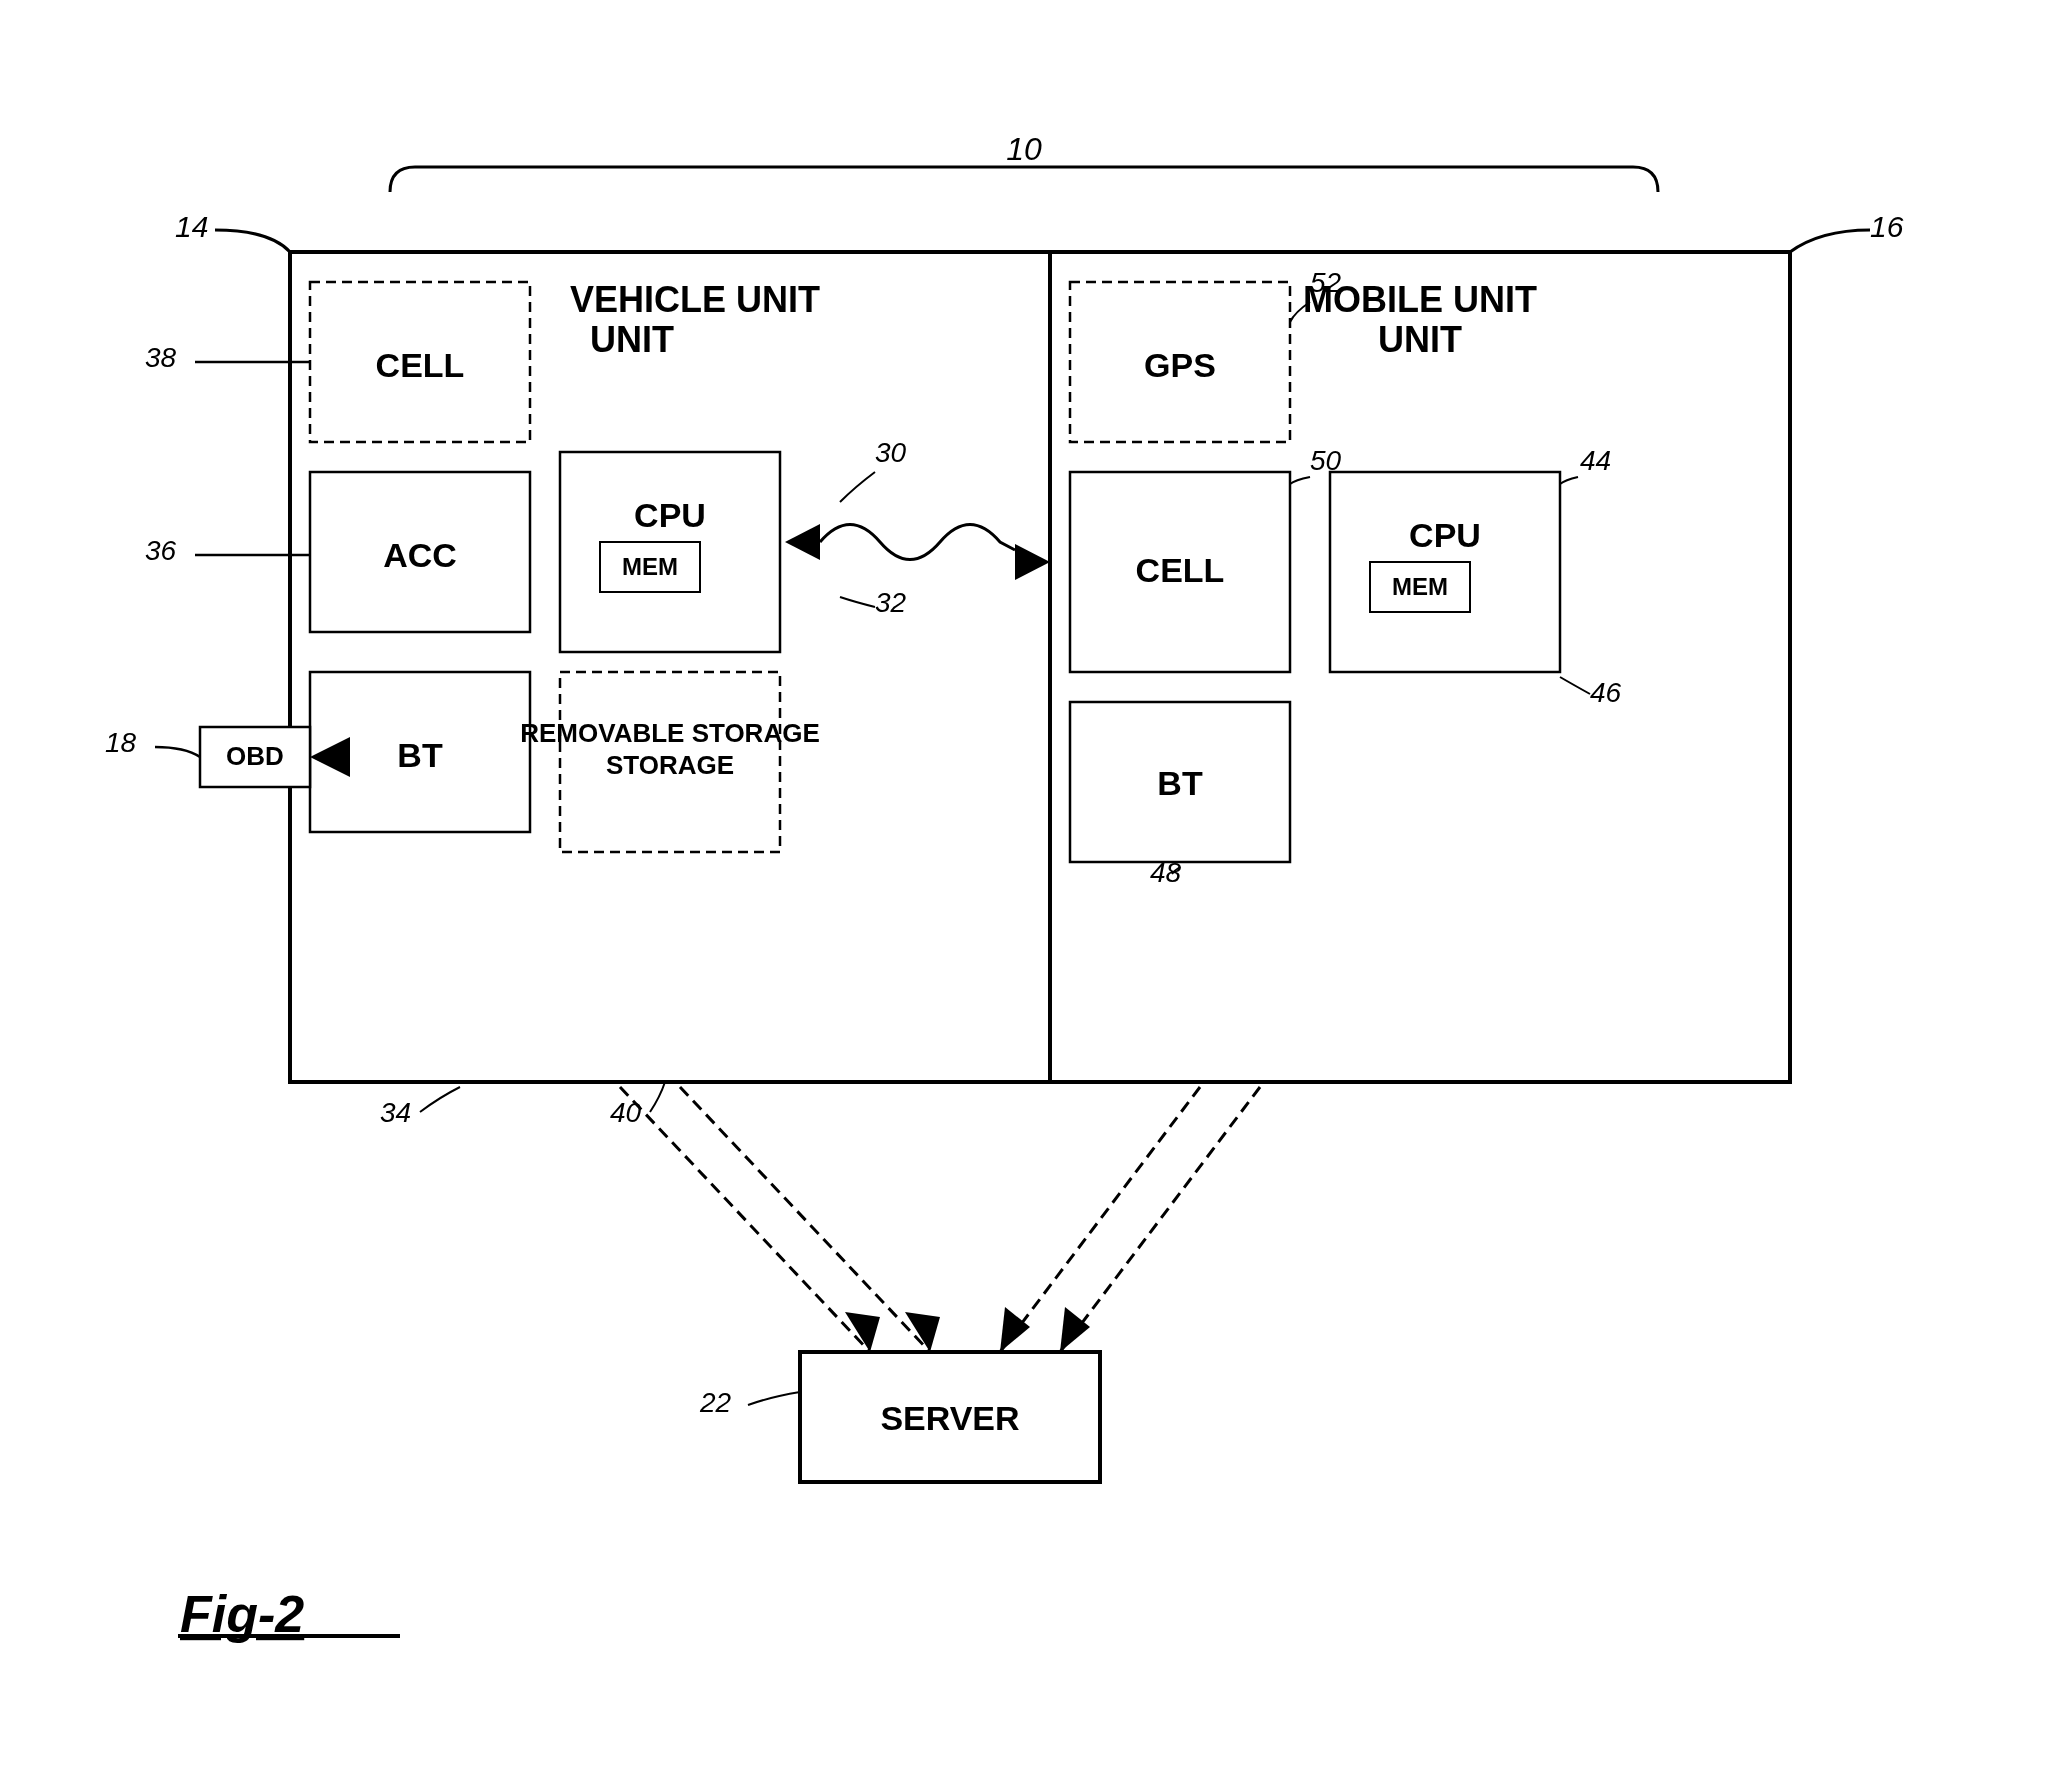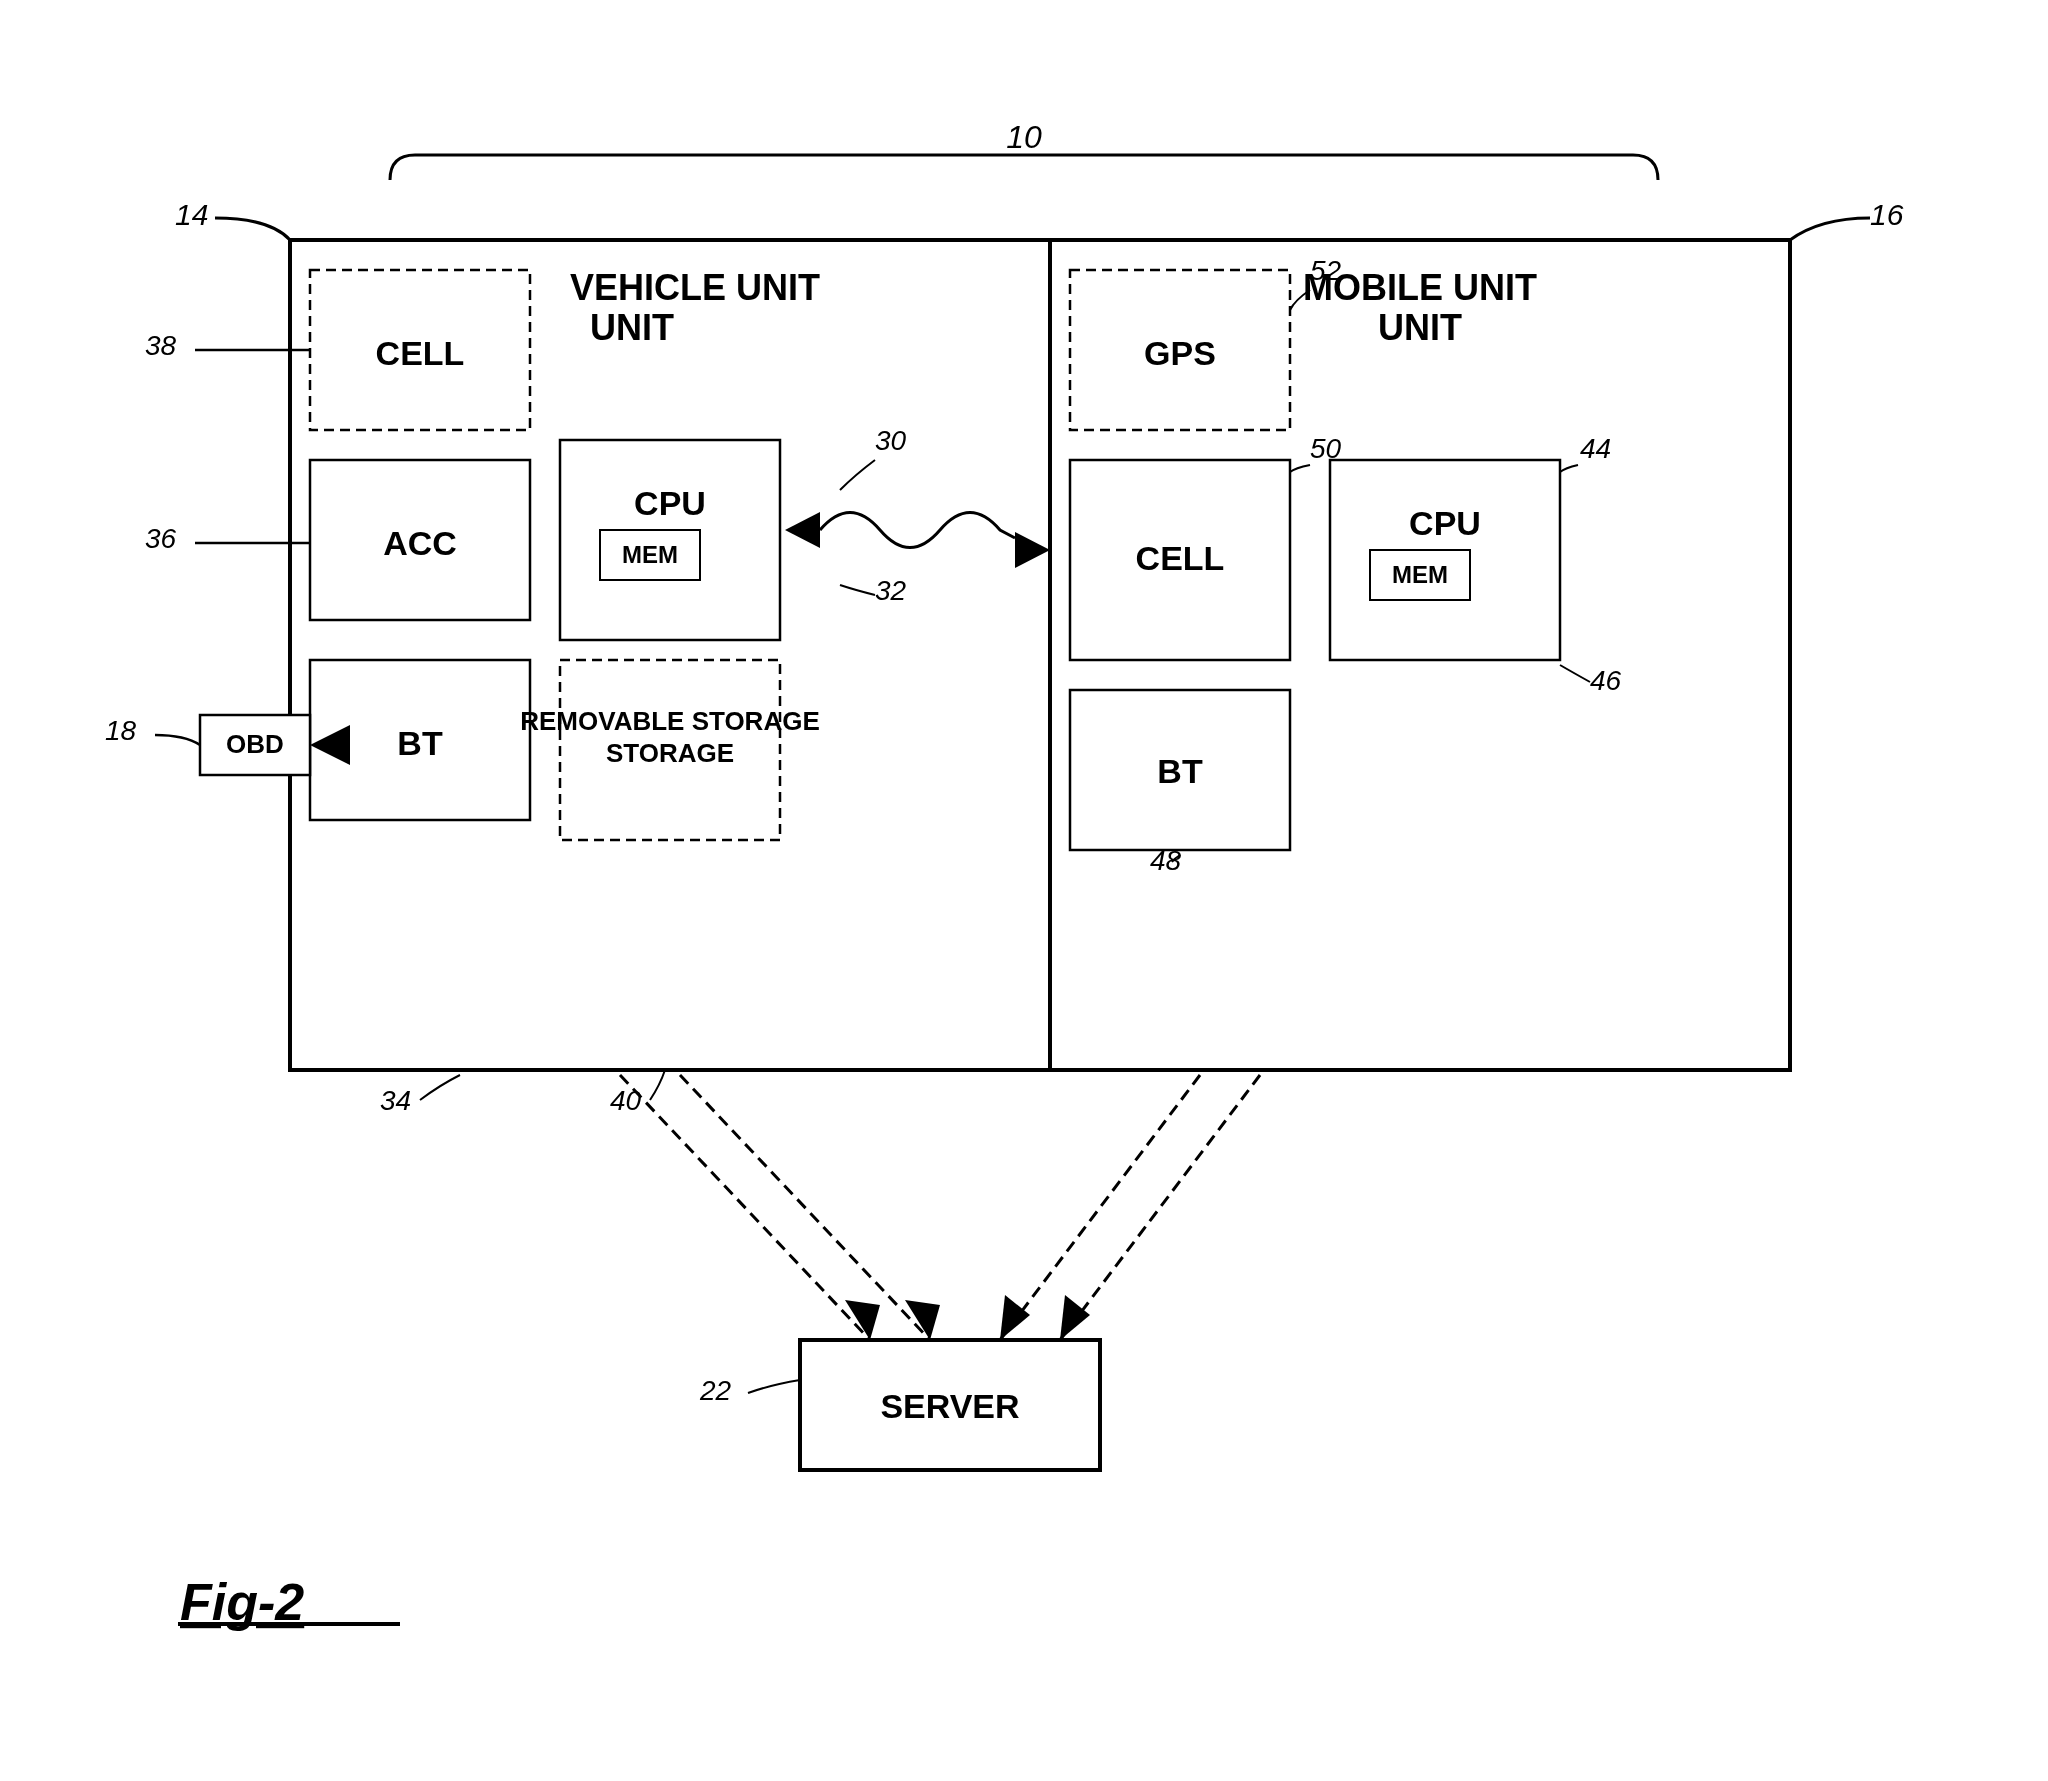--- a/index.html
+++ b/index.html
@@ -6,21 +6,21 @@
     body {
       background: #fff;
       width: 2048px;
       height: 1781px;
       font-family: Arial, sans-serif;
       position: relative;
       overflow: hidden;
     }
     .diagram-container {
       position: absolute;
-      top: 0; left: 0;
+      top: 12px; left: 0;
       width: 2048px;
       height: 1754px;
     }
     svg {
       position: absolute;
       top: 0; left: 0;
       width: 2048px;
       height: 1781px;
     }
   </style>

